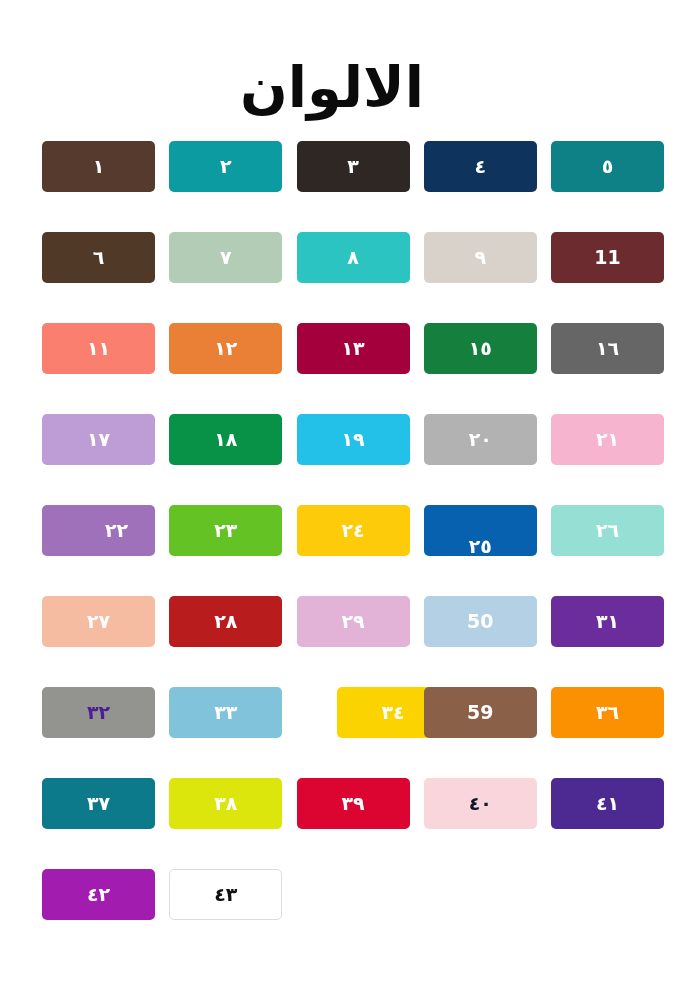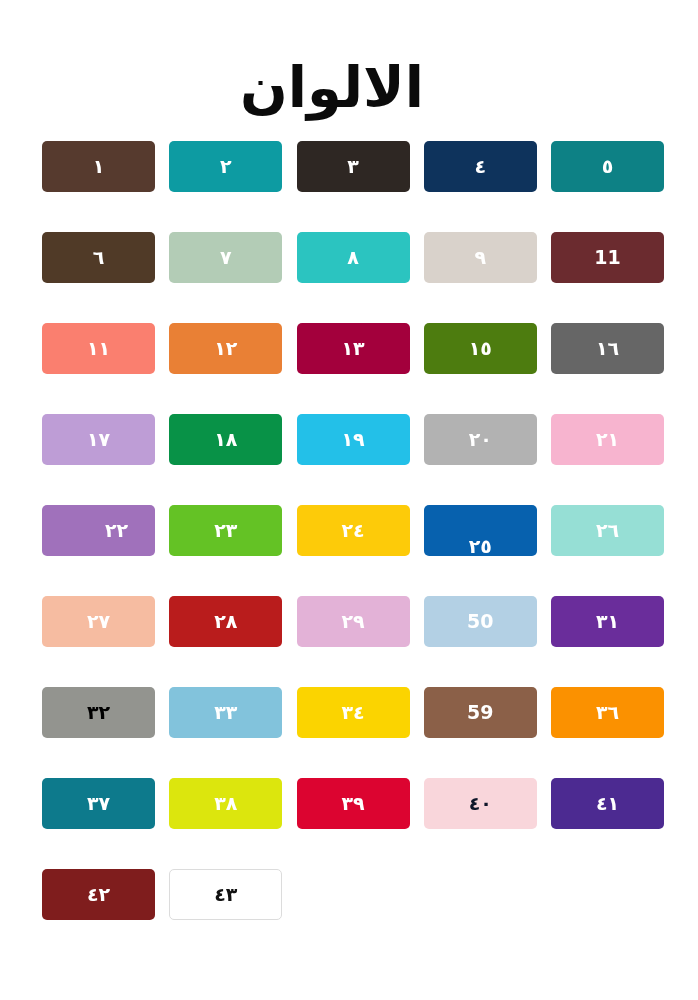--- a/index.html
+++ b/index.html
@@ -117,21 +117,21 @@
       </div>
       <div class="swatch" style="background-color: rgb(250, 127, 111);">
         <span class="swatch-label" style="color: rgb(255, 255, 255);">١١</span>
       </div>
       <div class="swatch" style="background-color: rgb(233, 128, 53);">
         <span class="swatch-label" style="color: rgb(255, 255, 255);">١٢</span>
       </div>
       <div class="swatch" style="background-color: rgb(163, 0, 60);">
         <span class="swatch-label" style="color: rgb(255, 255, 255);">١٣</span>
       </div>
-      <div class="swatch" style="background-color: #4d7c0f;">
+      <div class="swatch" style="background-color: #15803d;">
         <span class="swatch-label" style="color: rgb(255, 255, 255);">١٥</span>
       </div>
       <div class="swatch" style="background-color: rgb(102, 102, 102);">
         <span class="swatch-label" style="color: rgb(255, 255, 255);">١٦</span>
       </div>
       <div class="swatch" style="background-color: rgb(190, 157, 214);">
         <span class="swatch-label" style="color: rgb(255, 255, 255);">١٧</span>
       </div>
       <div class="swatch" style="background-color: rgb(8, 146, 71);">
         <span class="swatch-label" style="color: rgb(255, 255, 255);">١٨</span>
@@ -169,26 +169,26 @@
       <div class="swatch" style="background-color: rgb(227, 178, 215);">
         <span class="swatch-label" style="color: rgb(255, 255, 255);">٢٩</span>
       </div>
       <div class="swatch" style="background-color: rgb(179, 208, 228);">
         <span class="swatch-label" style="color: rgb(255, 255, 255);">50</span>
       </div>
       <div class="swatch" style="background-color: rgb(106, 45, 155);">
         <span class="swatch-label" style="color: rgb(255, 255, 255);">٣١</span>
       </div>
       <div class="swatch" style="background-color: rgb(147, 148, 143);">
-        <span class="swatch-label" style="color: #000000;">٣٢</span>
+        <span class="swatch-label" style="color: #4c1d95;">٣٢</span>
       </div>
       <div class="swatch" style="background-color: rgb(130, 195, 220);">
         <span class="swatch-label" style="color: rgb(255, 255, 255);">٣٣</span>
       </div>
-      <div class="swatch" style="background-color: rgb(251, 212, 0);">
+      <div class="swatch" style="background-color: rgb(251, 212, 0); margin-left: 40px;">
         <span class="swatch-label" style="color: rgb(255, 255, 255);">٣٤</span>
       </div>
       <div class="swatch" style="background-color: rgb(139, 96, 72);">
         <span class="swatch-label" style="color: rgb(255, 255, 255);">59</span>
       </div>
       <div class="swatch" style="background-color: rgb(251, 145, 0);">
         <span class="swatch-label" style="color: rgb(255, 255, 255);">٣٦</span>
       </div>
       <div class="swatch" style="background-color: rgb(13, 122, 140);">
         <span class="swatch-label" style="color: rgb(255, 255, 255);">٣٧</span>
@@ -198,21 +198,21 @@
       </div>
       <div class="swatch" style="background-color: rgb(220, 4, 48);">
         <span class="swatch-label" style="color: rgb(255, 255, 255);">٣٩</span>
       </div>
       <div class="swatch" style="background-color: rgb(249, 214, 219);">
         <span class="swatch-label" style="color: #0f172a;">٤٠</span>
       </div>
       <div class="swatch" style="background-color: rgb(76, 42, 145);">
         <span class="swatch-label" style="color: rgb(255, 255, 255);">٤١</span>
       </div>
-      <div class="swatch" style="background-color: #7f1d1d;">
+      <div class="swatch" style="background-color: #a21caf;">
         <span class="swatch-label" style="color: rgb(255, 255, 255);">٤٢</span>
       </div>
       <div class="swatch is-outlined" style="background-color: rgb(255, 255, 255); border-color: rgb(220, 220, 220);">
         <span class="swatch-label" style="color: rgb(17, 17, 17);">٤٣</span>
       </div>
     </div>
 
 </div>
 
 </body></html>

